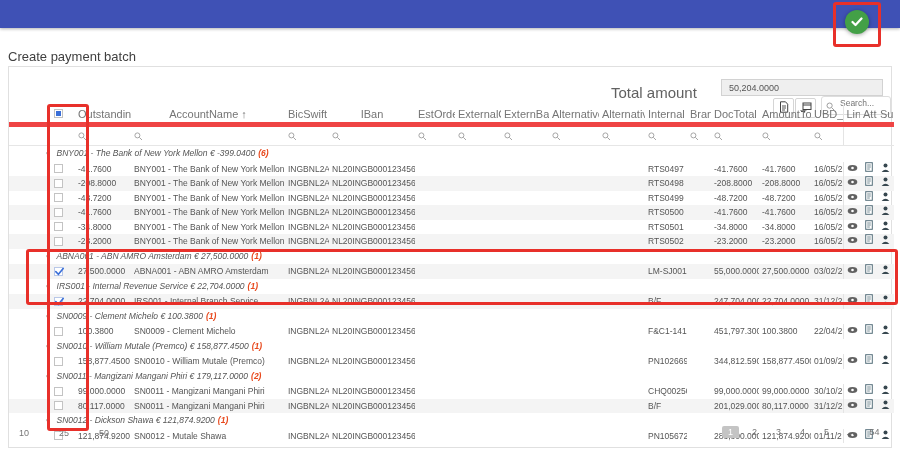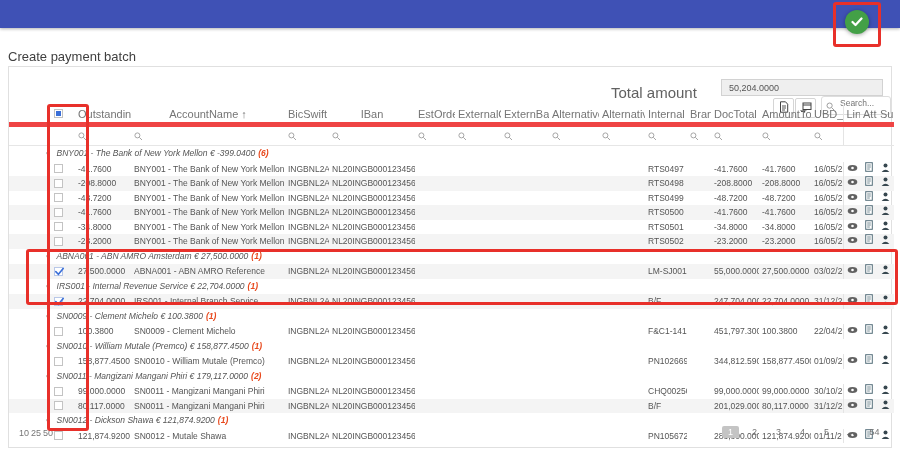--- a/index.html
+++ b/index.html
@@ -62,21 +62,21 @@
   .icol{border-left:1px solid #e4e4e4;}
   td.icon-cell{text-align:center;padding:0;}
   .chev{font-style:normal;font-size:7px;color:#8d8d8d;margin-left:34px;margin-right:7px;}
   
   .cb{width:9px;height:9px;border:1px solid #c3c3c3;background:#fff;margin:0 auto;position:relative;box-sizing:border-box;}
   .cb.ind::after{content:"";position:absolute;left:1px;top:1px;width:5px;height:5px;background:var(--c-check,#3a6fd8);}
   .cb.chk{border-color:#b9c8e8;}
   .cb.chk svg{position:absolute;left:-1px;top:-2px;}
   
   .pager{position:absolute;left:0;right:0;bottom:5px;height:16px;font-size:9px;color:#757575;}
-  .sizes{position:absolute;left:10px;top:2px;display:flex;gap:2px;}
+  .sizes{position:absolute;left:10px;top:2px;display:flex;gap:30px;}
   .sizes span{cursor:pointer;}
   .pages{position:absolute;right:8px;top:0;display:flex;gap:7px;align-items:center;}
   .page{min-width:11px;text-align:center;padding:1px 3px;border-radius:2px;cursor:pointer;}
   .page.active{background:#c4c4c4;color:#fff;}
   .page.dots{cursor:default;}
   
   .ann{position:absolute;border:3px solid var(--c-ann,#e8302a);border-radius:3px;pointer-events:none;z-index:10;}
   .ann-btn{left:833px;top:2px;width:42px;height:39px;}
   .ann-col{left:47px;top:104px;width:36px;height:321px;}
   .ann-rows{left:26px;top:249px;width:866px;height:50px;}
@@ -455,21 +455,21 @@
         <tr class="shaded">
           <td></td>
           <td>
             <div class="cb chk">
               <svg width="11" height="11" viewBox="0 0 11 11">
                 <polyline points="1.8,5.6 4.4,8.2 9.2,2.4" fill="none" stroke="#3a6fd8" stroke-width="1.6" stroke-linecap="round"></polyline>
               </svg>
             </div>
           </td>
           <td class="num">27,500.0000</td>
-          <td>ABNA001 - ABN AMRO Reference</td>
+          <td>ABNA001 - ABN AMRO Amsterdam</td>
           <td>INGBNL2A</td>
           <td>NL20INGB0001234567</td>
           <td></td>
           <td></td>
           <td></td>
           <td></td>
           <td></td>
           <td>LM-SJ001</td>
           <td></td>
           <td class="num">55,000.0000</td>

